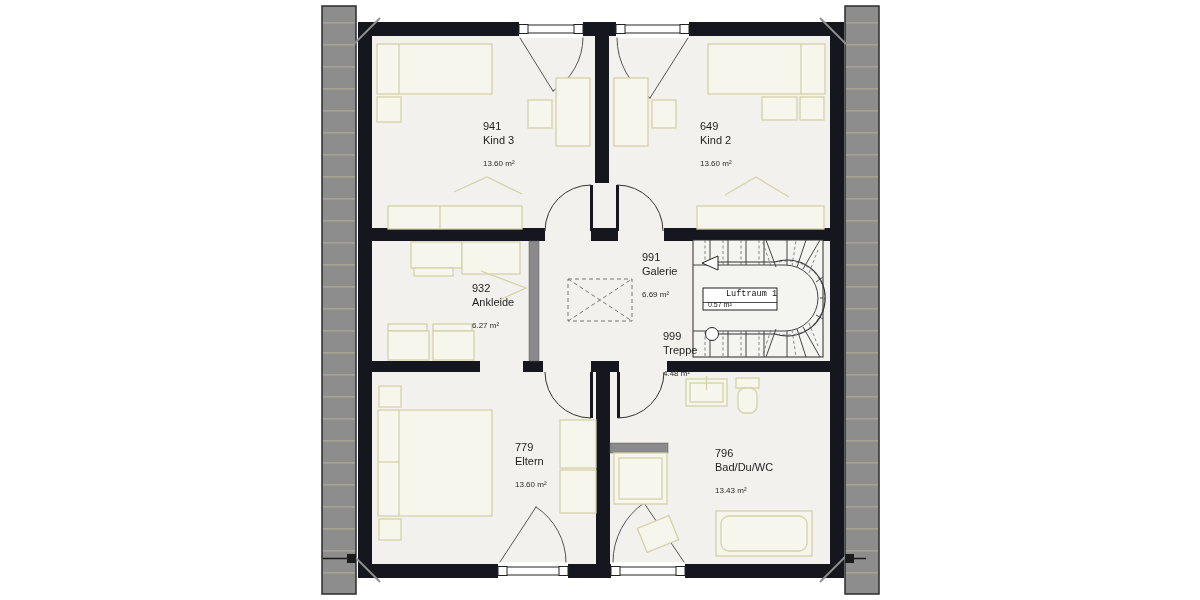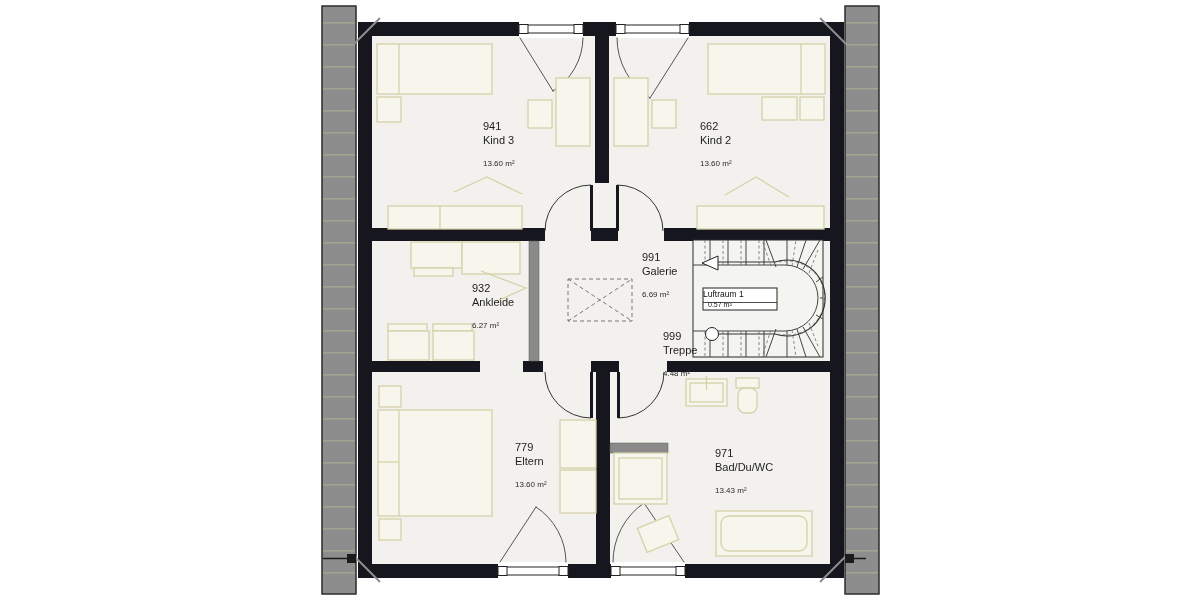--- a/index.html
+++ b/index.html
@@ -3,21 +3,21 @@
 <meta charset="utf-8">
 <style>
   html,body{margin:0;padding:0;background:#fff;}
   #stage{position:relative;width:1067px;height:600px;background:#ffffff;overflow:hidden;
          font-family:"Liberation Sans","DejaVu Sans",sans-serif;}
   #plan-svg{position:absolute;left:0;top:0;}
   .room-label{position:absolute;color:#1e1e1e;white-space:nowrap;}
   .room-label .rn{font-size:11px;line-height:13.5px;}
   .room-label .ra{font-size:8px;line-height:10px;margin-top:12px;color:#2a2a2a;}
   .void-label{position:absolute;left:703px;top:287px;width:74px;height:23px;}
-  .void-label .vn{font-size:8.5px;line-height:14px;text-align:left;color:#111;}
+  .void-label .vn{font-size:8.5px;line-height:14px;text-align:right;color:#111;font-family:Liberation Mono, monospace;}
   .void-label .va{font-size:7px;line-height:8px;padding-left:5px;color:#222;}
 </style>
 </head>
 <body>
 
 <div id="stage">
 
 <svg id="plan-svg" width="1200" height="600" viewBox="0 0 1200 600">
   <defs>
     <pattern id="roofp" width="12" height="22" patternUnits="userSpaceOnUse">
@@ -206,21 +206,21 @@
   </g>
 </svg>
 
 <div class="room-label" style="left:483px;top:120px">
   <div class="rn">941</div>
   <div class="rn">Kind 3</div>
   <div class="ra">13.60 m²</div>
 </div>
 
 <div class="room-label" style="left:700px;top:120px">
-  <div class="rn">662</div>
+  <div class="rn">649</div>
   <div class="rn">Kind 2</div>
   <div class="ra">13.60 m²</div>
 </div>
 
 <div class="room-label" style="left:472px;top:282px">
   <div class="rn">932</div>
   <div class="rn">Ankleide</div>
   <div class="ra">6.27 m²</div>
 </div>
 
@@ -236,21 +236,21 @@
   <div class="ra">4.48 m²</div>
 </div>
 
 <div class="room-label" style="left:515px;top:441px">
   <div class="rn">779</div>
   <div class="rn">Eltern</div>
   <div class="ra">13.60 m²</div>
 </div>
 
 <div class="room-label" style="left:715px;top:447px">
-  <div class="rn">971</div>
+  <div class="rn">796</div>
   <div class="rn">Bad/Du/WC</div>
   <div class="ra">13.43 m²</div>
 </div>
 
 <div class="void-label">
   <div class="vn">Luftraum 1</div>
   <div class="va">0.57 m²</div>
 </div>
 
 </div>

